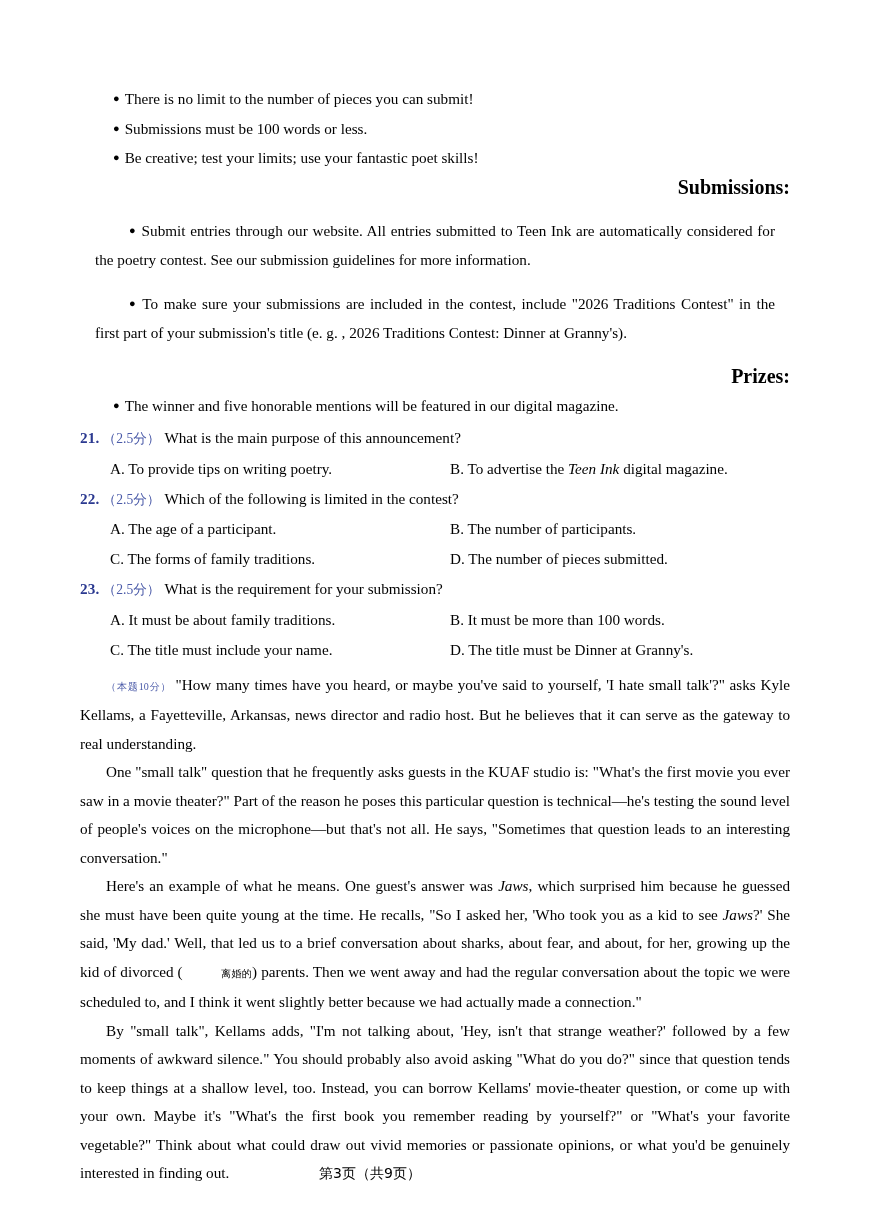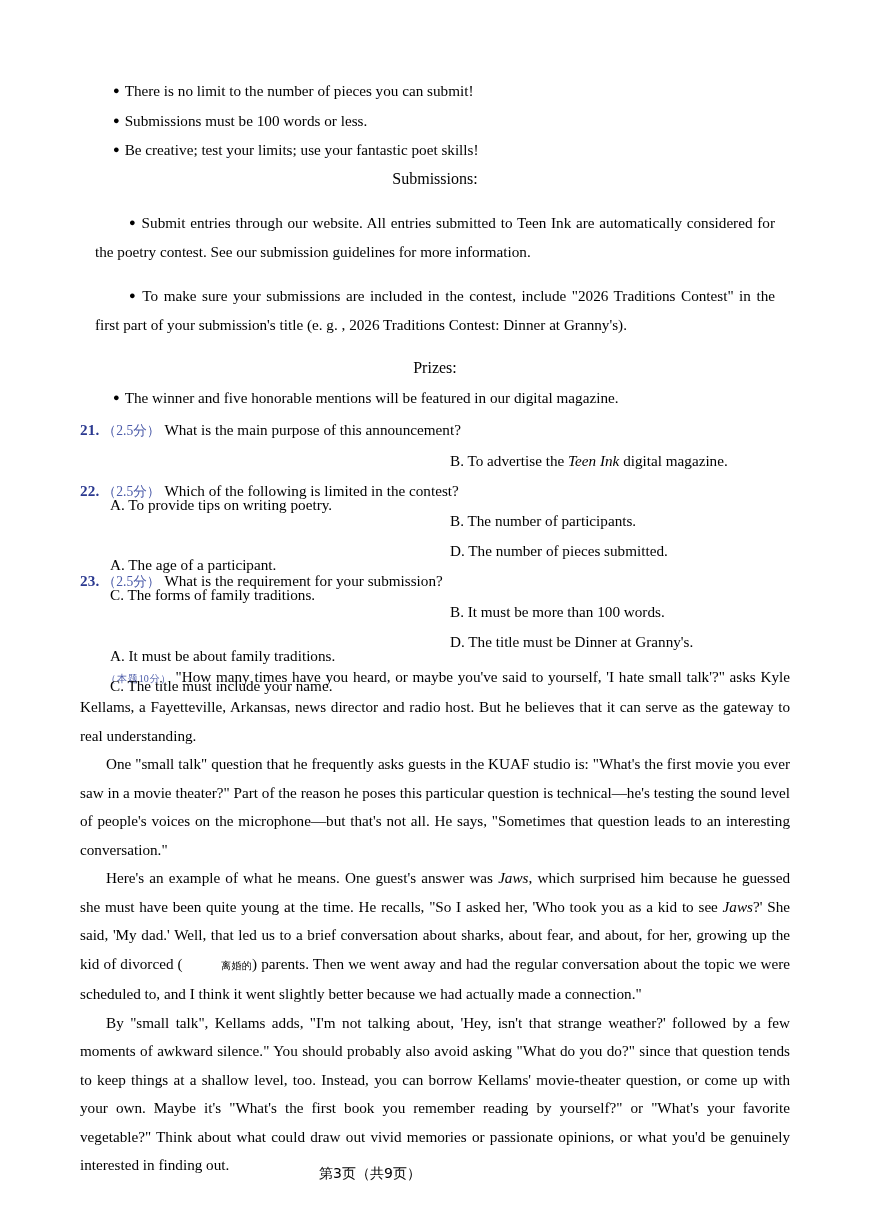--- a/index.html
+++ b/index.html
@@ -20,21 +20,21 @@
     position: absolute;
     left: 0; top: 0;
     width: 869px;
     height: 1229px;
     overflow: hidden;
   }
 
   .content {
     position: absolute;
     left: 80px;
-    top: 76px;
+    top: 84px;
     width: 710px;
   }
 
   
   .para {
     font-size: 15.2px;
     line-height: 28.5px;
     text-align: justify;
     text-justify: inter-word;
     margin: 0;
@@ -62,25 +62,25 @@
     padding-left: 33px;
     text-align: left;
   }
   .bullet-mark {
     font-size: 11px;
     vertical-align: 2px;
     padding-right: 5px;
   }
 
   .heading {
-    font-size: 16px;
-    line-height: 28.5px;
-    font-weight: normal;
-    margin: 0;
-    text-align: center;
+    font-size: 20px;
+    line-height: 28.5px;
+    font-weight: bold;
+    margin: 0;
+    text-align: right;
   }
 
   
   .question {
     margin: 0;
   }
   .q-stem {
     font-size: 15.2px;
     line-height: 29.5px;
     margin: 0;
@@ -108,21 +108,20 @@
     position: relative;
     height: 30px;
     line-height: 30px;
     font-size: 15.2px;
   }
   .opt-left {
     position: absolute;
     left: 30px;
     top: 0;
     white-space: nowrap;
-    margin-top: 44px;
   }
   .opt-right {
     position: absolute;
     left: 370px;
     top: 0;
     white-space: nowrap;
   }
 
   
   .passage-mark {

